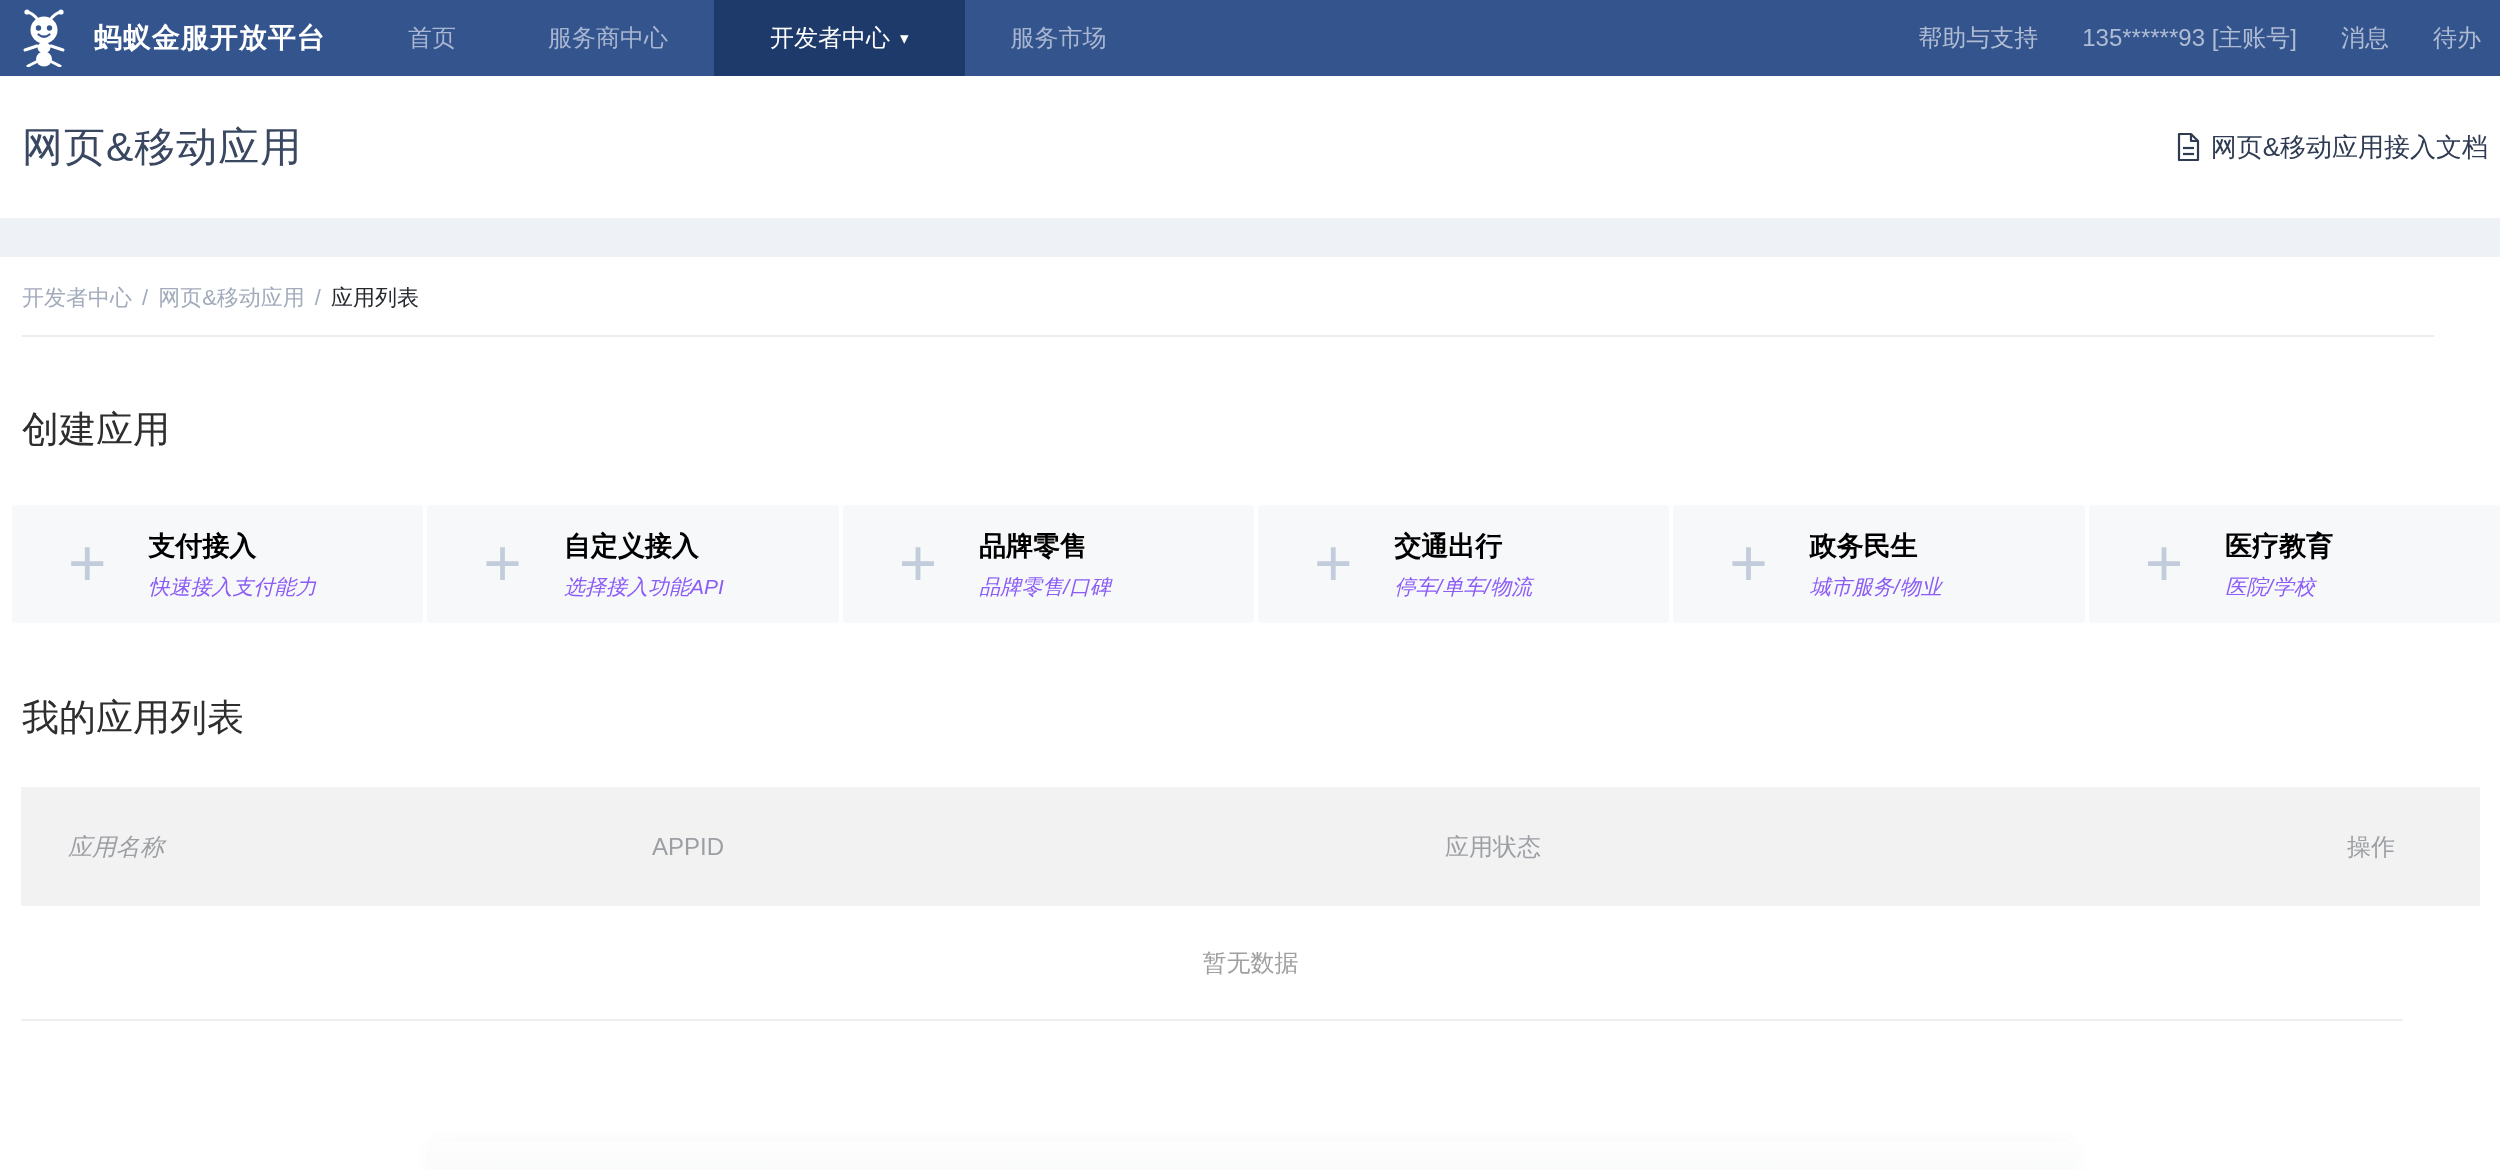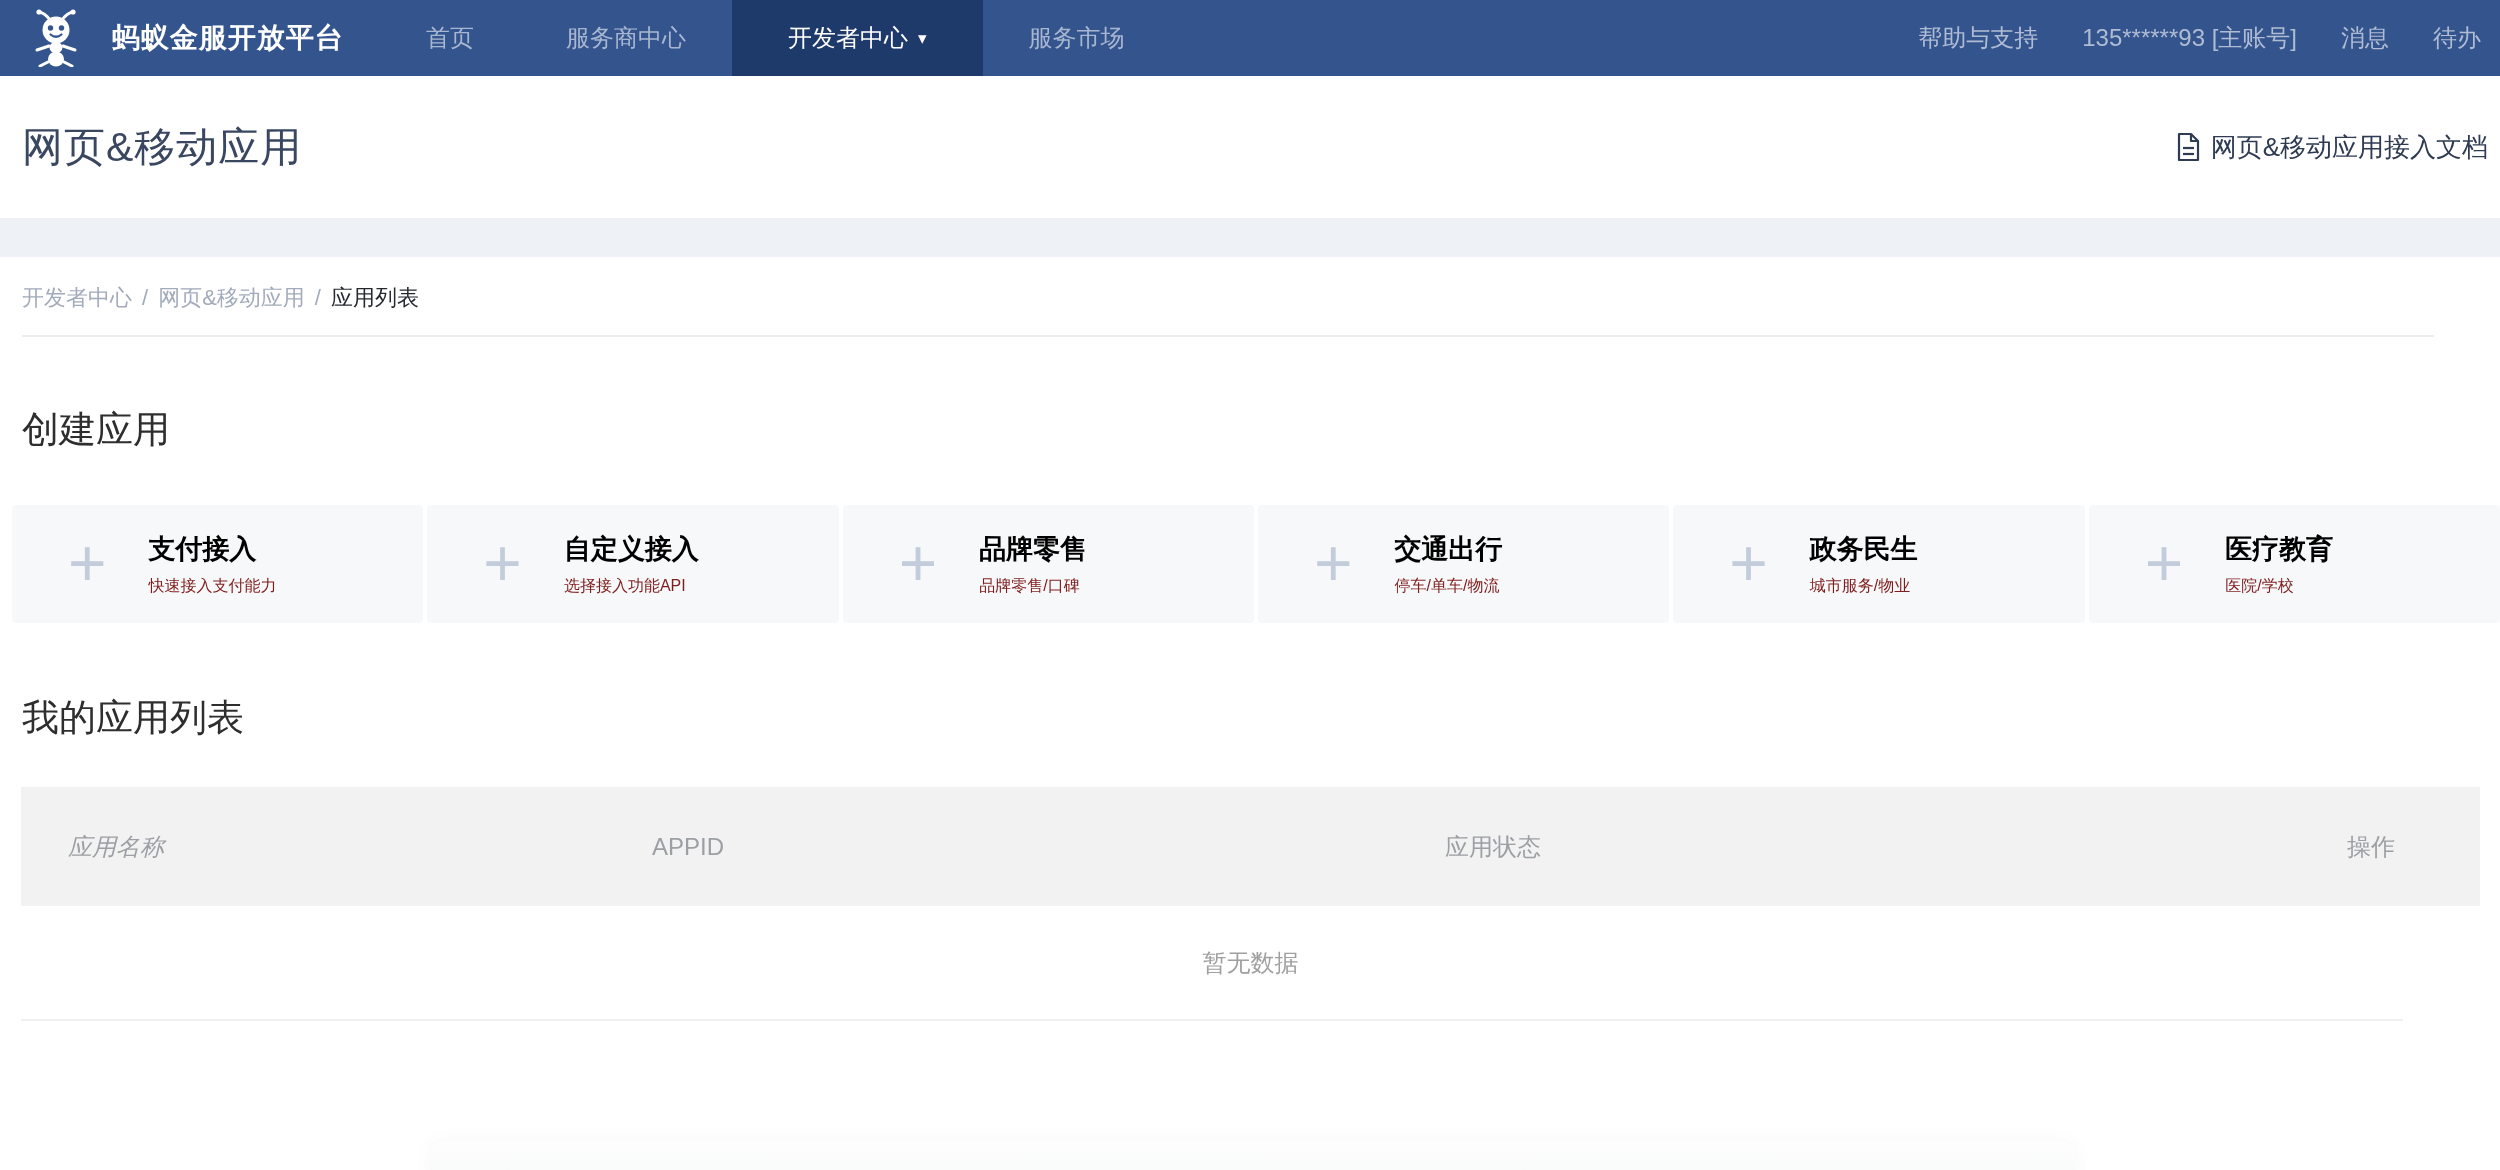--- a/index.html
+++ b/index.html
@@ -7,21 +7,21 @@
   .screen {
     position:relative; width:2500px; height:1170px; overflow:hidden;
     background:#ffffff; font-family:"Liberation Sans", sans-serif;
     -webkit-font-smoothing:antialiased;
   }
 
   
   .navbar {
     height:76px; background:#33548C; display:flex; align-items:stretch;
   }
-  .brand { display:flex; align-items:center; gap:30px; padding:0 36px 0 30px; }
+  .brand { display:flex; align-items:center; gap:24px; padding:0 36px 0 18px; }
   .brand-logo { display:flex; align-items:center; }
   .brand-text { color:#ffffff; font-size:28px; font-weight:700; letter-spacing:1px; white-space:nowrap; }
   .nav-menu { display:flex; align-items:stretch; }
   .nav-item {
     display:flex; align-items:center; padding:0 46px; font-size:24px;
     color:#A9B6D1; cursor:pointer; white-space:nowrap;
   }
   .nav-item.active { background:#1E3A6B; color:#ffffff; padding:0 56px; }
   .nav-item .caret { font-size:17px; margin-left:10px; line-height:1; }
   .nav-right {
@@ -50,21 +50,21 @@
   
   .section-title { margin:68px 0 0 22px; font-size:37px; font-weight:400; color:#2E2E2E;font-family:Liberation Mono, monospace; }
   .cards-row { margin:50px 0 0 12px; width:2488px; height:118px; display:flex; gap:4px; }
   .create-card {
     flex:1; background:#F7F8FA; border-radius:4px; display:flex; align-items:center;
     padding-left:56px; cursor:pointer;
   }
   .plus { font-size:66px; font-weight:100; color:#C3CCDA; line-height:0.9; margin-right:42px; }
   .card-text { display:flex; flex-direction:column; gap:9px; }
   .card-title { font-size:27px; font-weight:600; color:#000000; }
-  .card-sub { font-size:16px; font-weight:400; color:#7f1d1d; }
+  .card-sub { font-size:21px; font-weight:400; color:#8b5cf6;font-style:italic; }
 
   
   .list-title { margin:70px 0 0 22px; font-size:37px; font-weight:400; color:#2E2E2E; }
   .app-table { position:relative; margin:44px 0 0 21px; width:2459px; }
   .thead { position:relative; height:119px; background:#F2F2F3; }
   .th { position:absolute; top:0; height:119px; display:flex; align-items:center; font-size:24px; color:#9C9FA3; }
   .th-0 { left:47px;font-style:italic; } .th-1 { left:631px; } .th-2 { left:1424px; } .th-3 { right:85px; }
   .empty-row { height:113px; display:flex; align-items:center; justify-content:center; }
   .empty-text { font-size:24px; color:#A0A0A0; }
   .table-divider { width:2382px; height:2px; background:#EEEFF1; }

